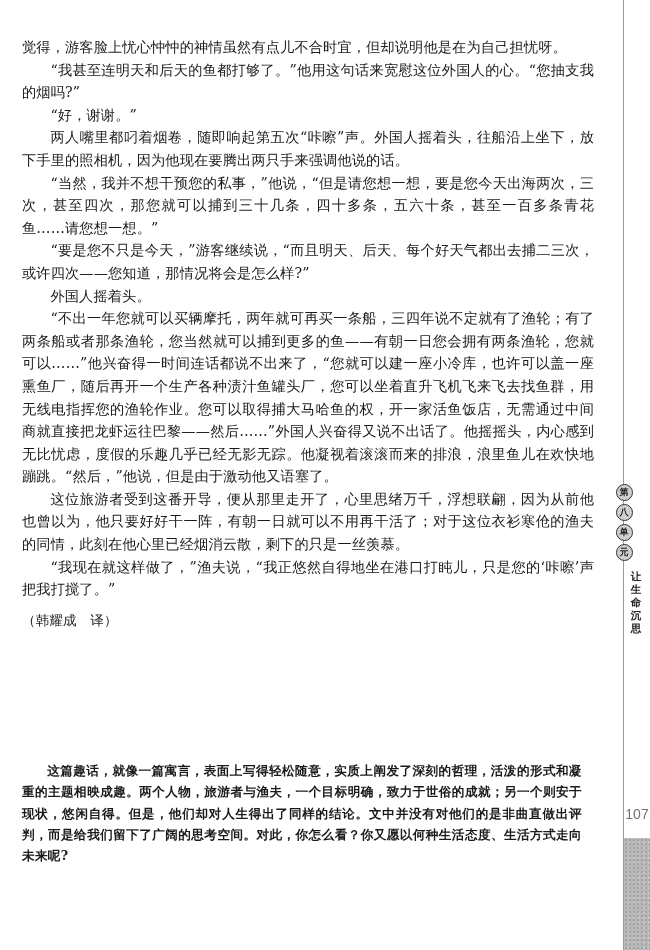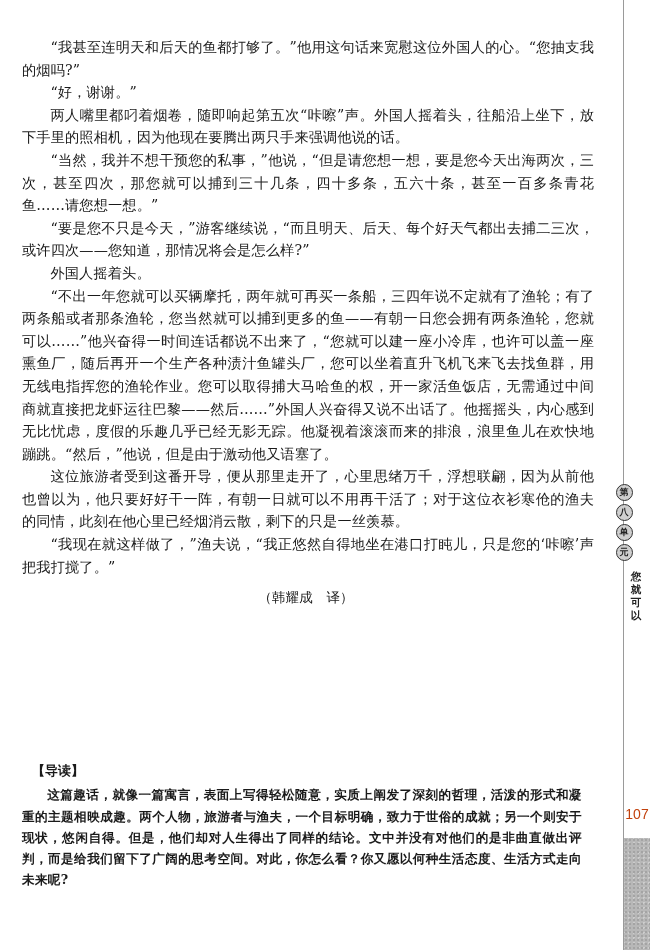--- a/index.html
+++ b/index.html
@@ -6,21 +6,21 @@
   body {
     width: 650px; height: 950px; background: #ffffff; position: relative; overflow: hidden;
     font-family: "DejaVu Serif", "Liberation Serif", serif; color: #1a1a1a;
   }
   .page-main {
     position: absolute; left: 22px; top: 36px; width: 572px;
     font-size: 14.2px; line-height: 22.6px; letter-spacing: 0.15px;
   }
   .para { margin: 0; text-indent: 2em; text-align: justify; }
   .para.noindent { text-indent: 0; }
-  .credit { text-align: center; margin: 8px 4px 0 0; font-size: 13.5px; }
+  .credit { text-align: left; margin: 8px 4px 0 0; font-size: 13.5px; }
   .guide {
     position: absolute; left: 22px; top: 760px; width: 560px;
     font-size: 12.6px; line-height: 21.3px;
   }
   .guide-title { font-weight: bold; margin: 0 0 3px 10px; font-family: "DejaVu Sans", "Liberation Sans", sans-serif; font-size: 13px; }
   .guide .para { font-weight: bold; font-family: "DejaVu Serif", serif; letter-spacing: 0.3px; }
 
   .side-line {
     position: absolute; left: 623px; top: 0; width: 1px; height: 950px; background: #9a9a9a;
   }
@@ -33,55 +33,55 @@
     font-size: 9px; line-height: 15px; text-align: center; font-weight: bold; color: #222;
     font-family: "DejaVu Sans", sans-serif;
   }
   .unit-subtitle {
     position: absolute; left: 629px; top: 570px; width: 14px;
     font-size: 10.5px; line-height: 13px; text-align: center; font-weight: bold;
     font-family: "DejaVu Sans", sans-serif; color: #222;
   }
   .page-number {
     position: absolute; left: 624px; top: 806px; width: 26px; text-align: center;
-    font-size: 14px; font-family: "Liberation Sans", sans-serif; color: #c2410c;
+    font-size: 14px; font-family: "Liberation Sans", sans-serif; color: #737373;
   }
   .gray-tab {
     position: absolute; left: 624px; top: 838px; width: 26px; height: 112px;
     background: #b8b8b8;
     background-image: radial-gradient(#a4a4a4 1px, transparent 1px), radial-gradient(#cdcdcd 1px, transparent 1px);
     background-size: 4px 4px, 5px 5px; background-position: 0 0, 2px 2px;
   }
 </style>
 </head>
 <body>
 
 <div class="page-main">
+  <p class="para noindent">觉得，游客脸上忧心忡忡的神情虽然有点儿不合时宜，但却说明他是在为自己担忧呀。</p>
   <p class="para">“我甚至连明天和后天的鱼都打够了。”他用这句话来宽慰这位外国人的心。“您抽支我的烟吗?”</p>
   <p class="para">“好，谢谢。”</p>
   <p class="para">两人嘴里都叼着烟卷，随即响起第五次“咔嚓”声。外国人摇着头，往船沿上坐下，放下手里的照相机，因为他现在要腾出两只手来强调他说的话。</p>
   <p class="para">“当然，我并不想干预您的私事，”他说，“但是请您想一想，要是您今天出海两次，三次，甚至四次，那您就可以捕到三十几条，四十多条，五六十条，甚至一百多条青花鱼……请您想一想。”</p>
   <p class="para">“要是您不只是今天，”游客继续说，“而且明天、后天、每个好天气都出去捕二三次，或许四次——您知道，那情况将会是怎么样?”</p>
   <p class="para">外国人摇着头。</p>
   <p class="para">“不出一年您就可以买辆摩托，两年就可再买一条船，三四年说不定就有了渔轮；有了两条船或者那条渔轮，您当然就可以捕到更多的鱼——有朝一日您会拥有两条渔轮，您就可以……”他兴奋得一时间连话都说不出来了，“您就可以建一座小冷库，也许可以盖一座熏鱼厂，随后再开一个生产各种渍汁鱼罐头厂，您可以坐着直升飞机飞来飞去找鱼群，用无线电指挥您的渔轮作业。您可以取得捕大马哈鱼的权，开一家活鱼饭店，无需通过中间商就直接把龙虾运往巴黎——然后……”外国人兴奋得又说不出话了。他摇摇头，内心感到无比忧虑，度假的乐趣几乎已经无影无踪。他凝视着滚滚而来的排浪，浪里鱼儿在欢快地蹦跳。“然后，”他说，但是由于激动他又语塞了。</p>
   <p class="para">这位旅游者受到这番开导，便从那里走开了，心里思绪万千，浮想联翩，因为从前他也曾以为，他只要好好干一阵，有朝一日就可以不用再干活了；对于这位衣衫寒伧的渔夫的同情，此刻在他心里已经烟消云散，剩下的只是一丝羡慕。</p>
   <p class="para">“我现在就这样做了，”渔夫说，“我正悠然自得地坐在港口打盹儿，只是您的‘咔嚓’声把我打搅了。”</p>
   <p class="credit">（韩耀成　译）</p>
 </div>
 
 <div class="guide">
-  <p class="guide-title">【导读】</p>
   <p class="para">这篇趣话，就像一篇寓言，表面上写得轻松随意，实质上阐发了深刻的哲理，活泼的形式和凝重的主题相映成趣。两个人物，旅游者与渔夫，一个目标明确，致力于世俗的成就；另一个则安于现状，悠闲自得。但是，他们却对人生得出了同样的结论。文中并没有对他们的是非曲直做出评判，而是给我们留下了广阔的思考空间。对此，你怎么看？你又愿以何种生活态度、生活方式走向未来呢?</p>
 </div>
 
 <div class="side-line"></div>
 
 <div class="unit-badges">
   <div class="badge">第</div>
   <div class="badge">八</div>
   <div class="badge">单</div>
   <div class="badge">元</div>
 </div>
 
-<div class="unit-subtitle">您就可以</div>
+<div class="unit-subtitle">让生命沉思</div>
 
 <div class="page-number">107</div>
 <div class="gray-tab"></div>
 
 </body></html>

